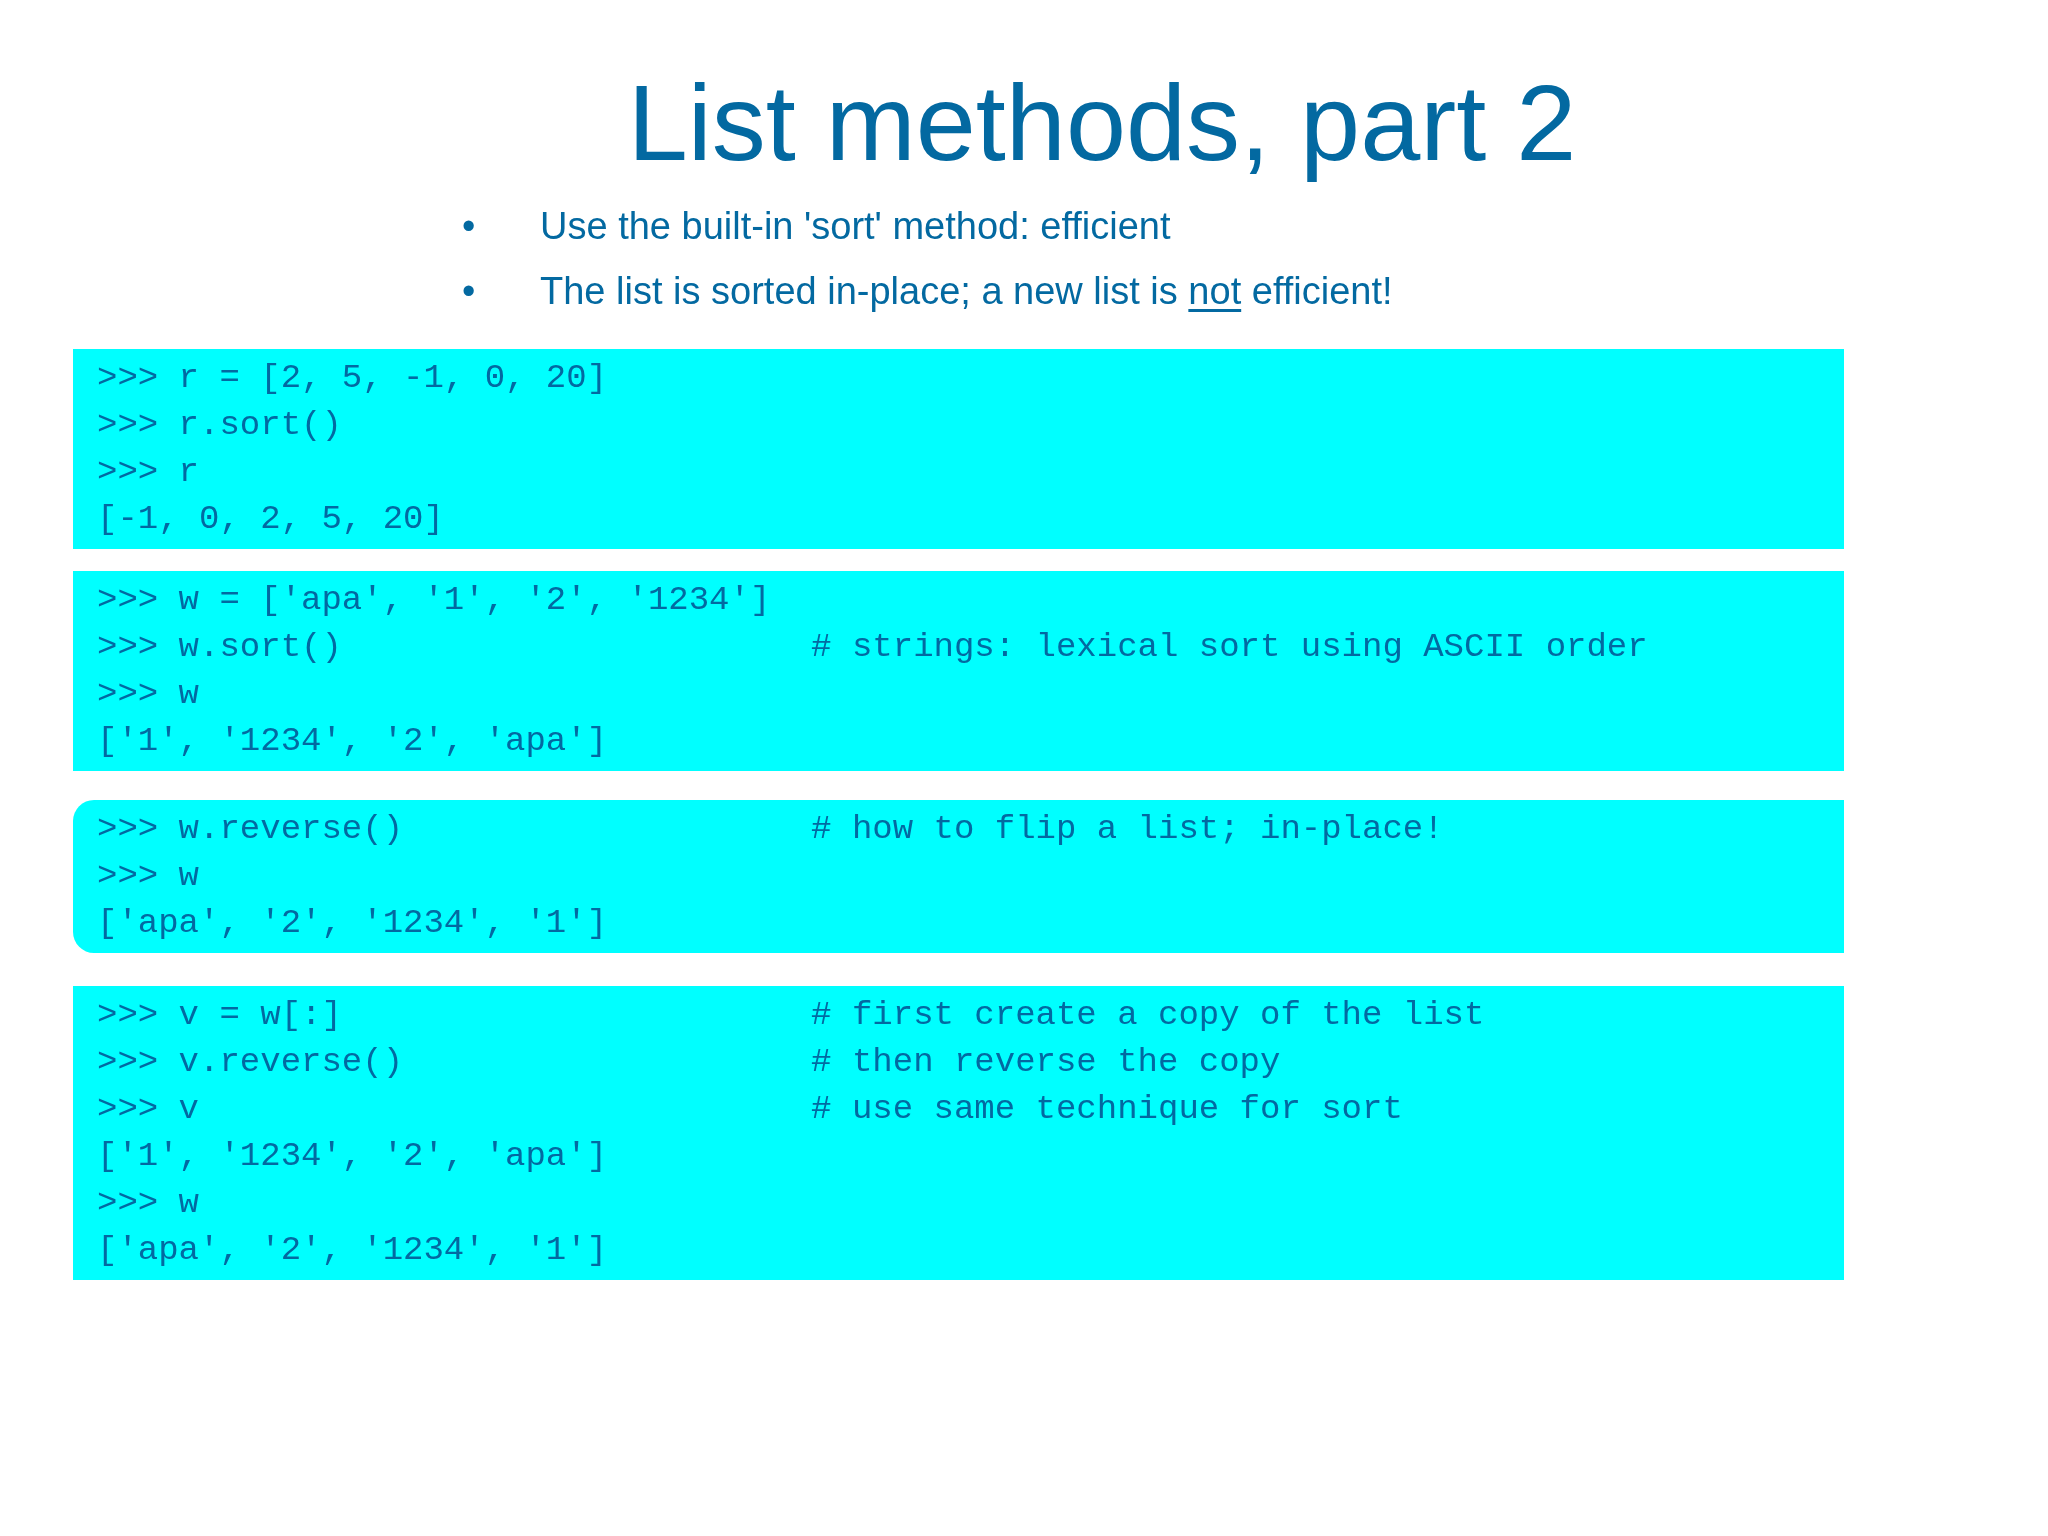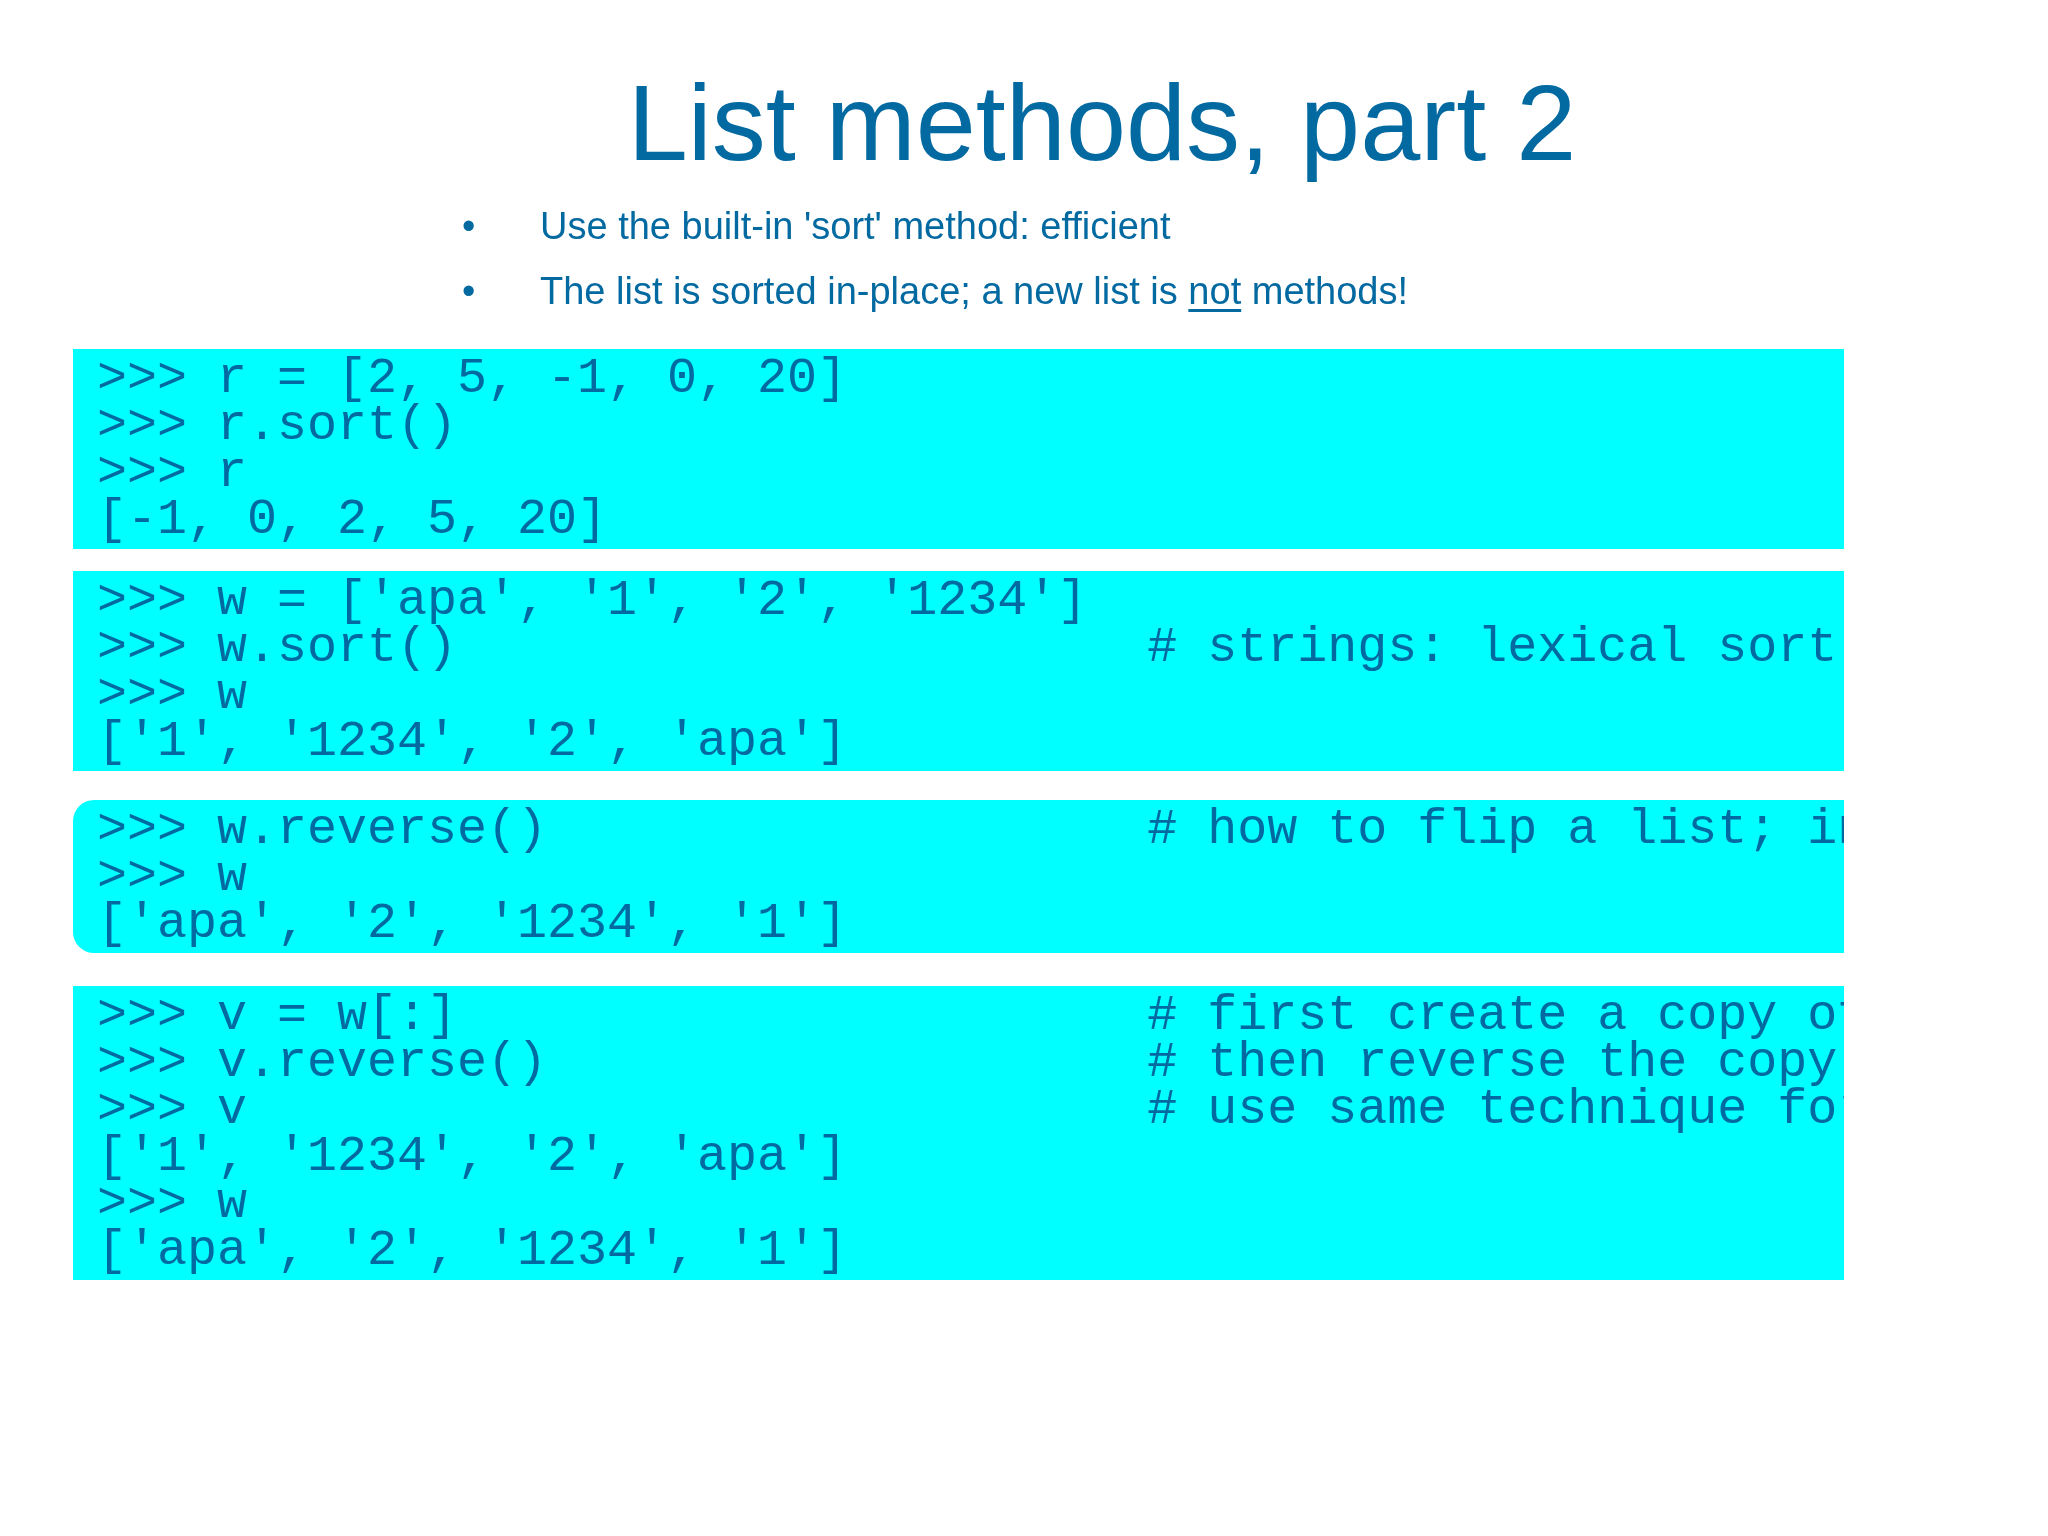--- a/index.html
+++ b/index.html
@@ -46,21 +46,21 @@
   .bullet-text { white-space: nowrap; }
   .bullet-text .u { text-decoration: underline; text-underline-offset: 5px; margin-top: 8px; }
   .code-block {
     position: absolute;
     left: 73px;
     width: 1876px;
     margin: 0;
     padding: 6px 0 6px 24px;
     background: #00ffff;
     font-family: "Liberation Mono", monospace;
-    font-size: 50px;
+    font-size: 34px;
     line-height: 47px;
     white-space: pre;
     overflow: hidden;
   }
   .code-block.b1 { top: 349px; }
   .code-block.b2 { top: 571px; }
   .code-block.b3 { top: 800px; border-radius: 21px; }
   .code-block.b4 { top: 986px; }
 </style>
 </head>
@@ -70,21 +70,21 @@
 
   <h1 class="title">List methods, part 2</h1>
 
   <div class="bullet-row row-1">
     <span class="bullet-dot">•</span>
     <span class="bullet-text"><span>Use the built-in 'sort' method: efficient</span><span class="u"></span><span></span></span>
   </div>
 
   <div class="bullet-row row-2">
     <span class="bullet-dot">•</span>
-    <span class="bullet-text"><span>The list is sorted in-place; a new list is </span><span class="u">not</span><span> methods!</span></span>
+    <span class="bullet-text"><span>The list is sorted in-place; a new list is </span><span class="u">not</span><span> efficient!</span></span>
   </div>
 
   <pre class="code-block b1">&gt;&gt;&gt; r = [2, 5, -1, 0, 20]
 &gt;&gt;&gt; r.sort()
 &gt;&gt;&gt; r
 [-1, 0, 2, 5, 20]</pre>
 
   <pre class="code-block b2">&gt;&gt;&gt; w = ['apa', '1', '2', '1234']
 &gt;&gt;&gt; w.sort()                       # strings: lexical sort using ASCII order
 &gt;&gt;&gt; w

